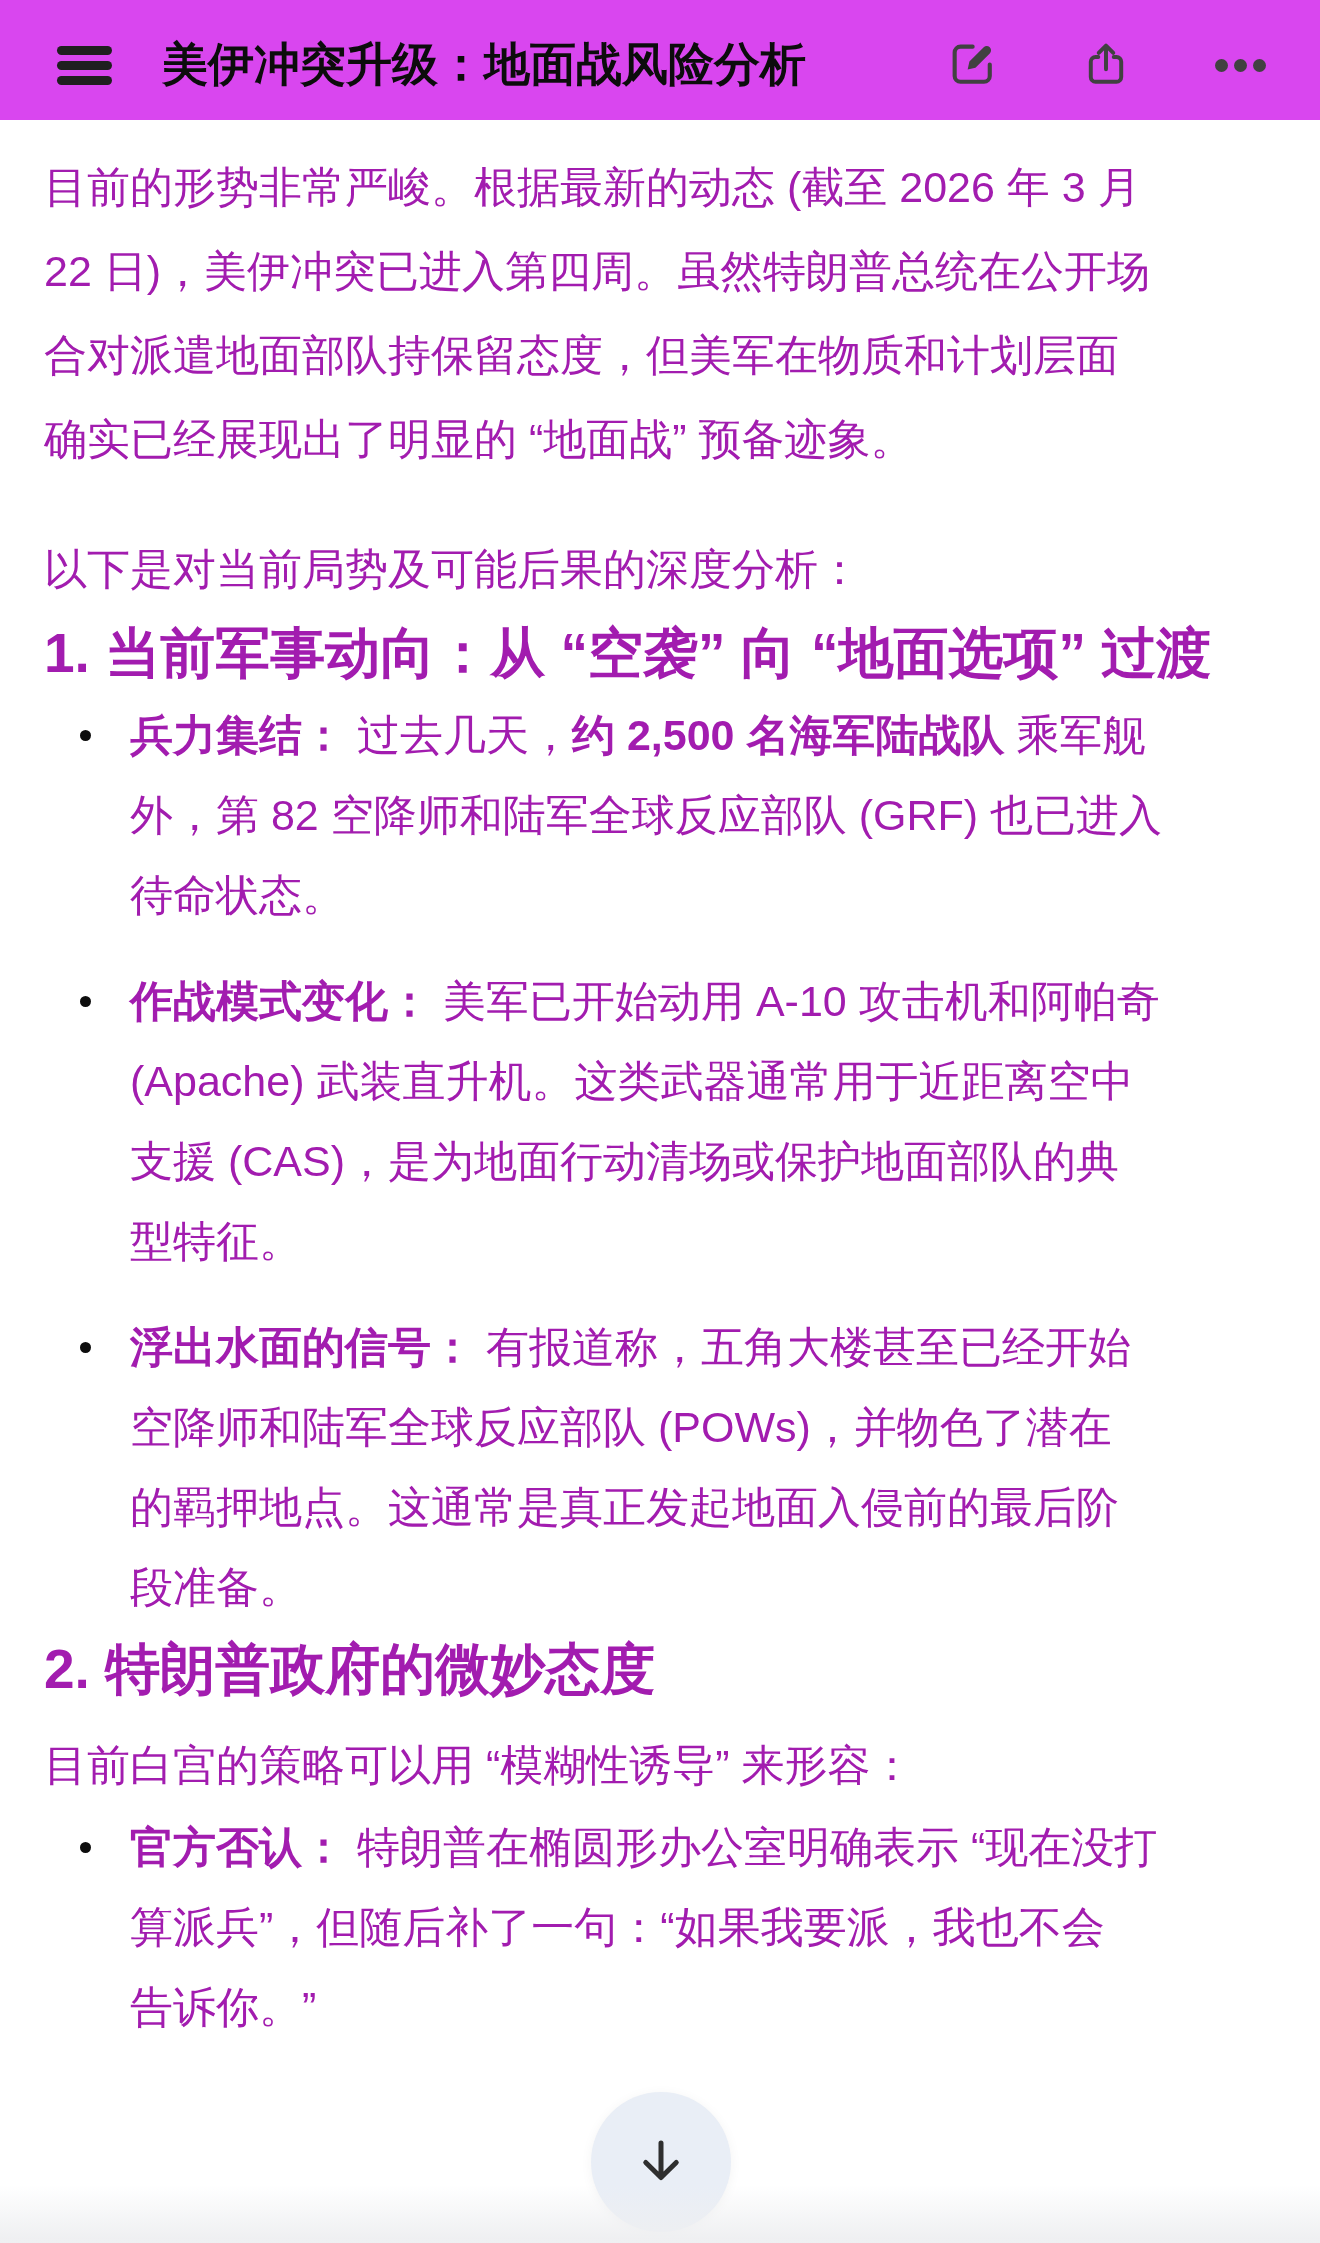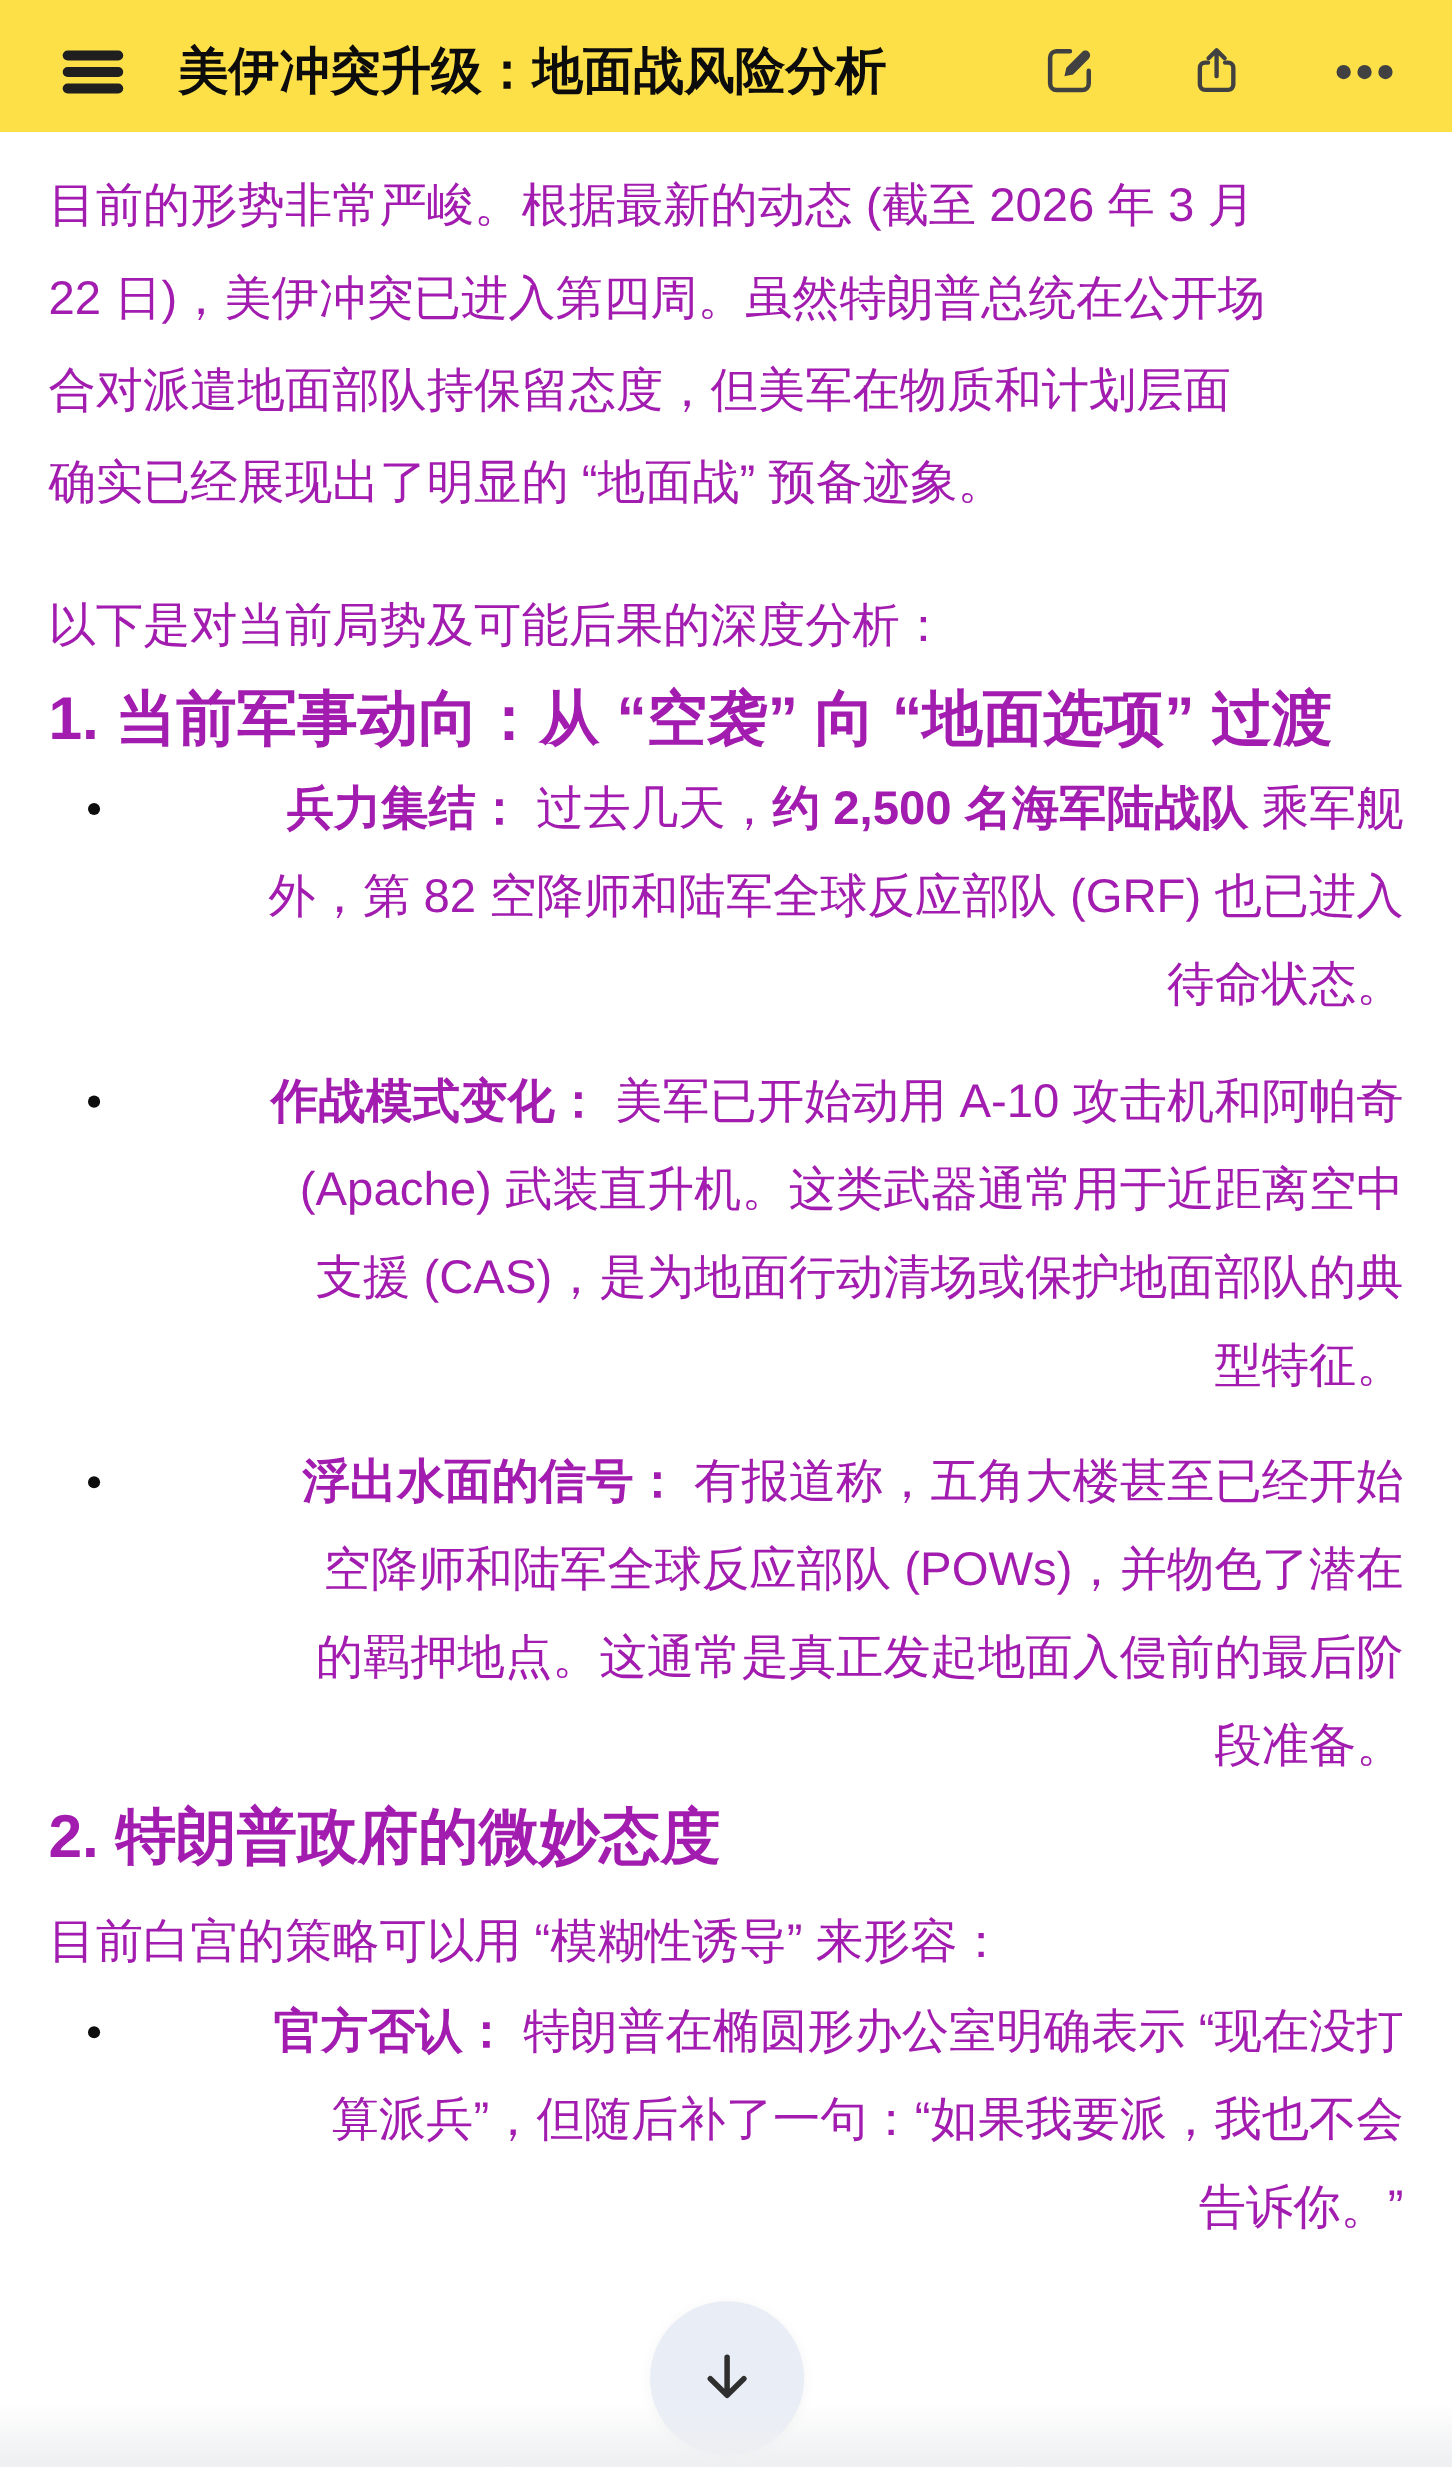--- a/index.html
+++ b/index.html
@@ -4,21 +4,21 @@
 <style>
   html,body{margin:0;padding:0;}
   body{
     width:1320px;height:2243px;position:relative;overflow:hidden;
     background:#ffffff;color:#0d0d0d;
     font-family:"Liberation Sans","DejaVu Sans",sans-serif;
   }
   
   .topbar{
     height:120px;display:flex;align-items:center;
-    padding:10px 54px 0 44px;box-sizing:border-box;background:#fde047;
+    padding:10px 54px 0 44px;box-sizing:border-box;background:#d946ef;
   }
   .menu-btn{
     width:70px;height:70px;border:none;background:transparent;padding:0 0 0 13px;
     display:flex;flex-direction:column;justify-content:center;gap:6px;cursor:pointer;
   }
   .menu-btn .bar{width:55px;height:9px;border-radius:5px;background:#1f1f1f;}
   .title{
     flex:1;margin-left:48px;font-size:46px;font-weight:700;color:#0c0c0c;
     white-space:nowrap;overflow:hidden;
   }
@@ -35,21 +35,21 @@
   .para{margin:0;}
   .p1{margin-top:25px;}
   .p2{margin-top:46px;}
   .p3{margin-top:12px;}
   h3.section{
     margin:0;font-size:55px;font-weight:700;line-height:84px;white-space:pre;
   }
   .h1{margin-top:69px;}
   .h2{margin-top:66px;}
   ul.blist{list-style:none;margin:0;padding:0;}
-  ul.blist li{position:relative;padding-left:86px;margin:0;text-align:right;}
+  ul.blist li{position:relative;padding-left:86px;margin:0;}
   ul.blist li + li{margin-top:26px;}
   ul.blist li .marker{
     position:absolute;left:36px;top:35px;width:11px;height:11px;border-radius:50%;
     background:#0d0d0d;
   }
   ul.blist .tline{height:80px;line-height:80px;white-space:pre;}
   .b{font-weight:700;}
   
   .scroll-btn{
     position:absolute;left:591px;top:2092px;width:140px;height:140px;border-radius:50%;

